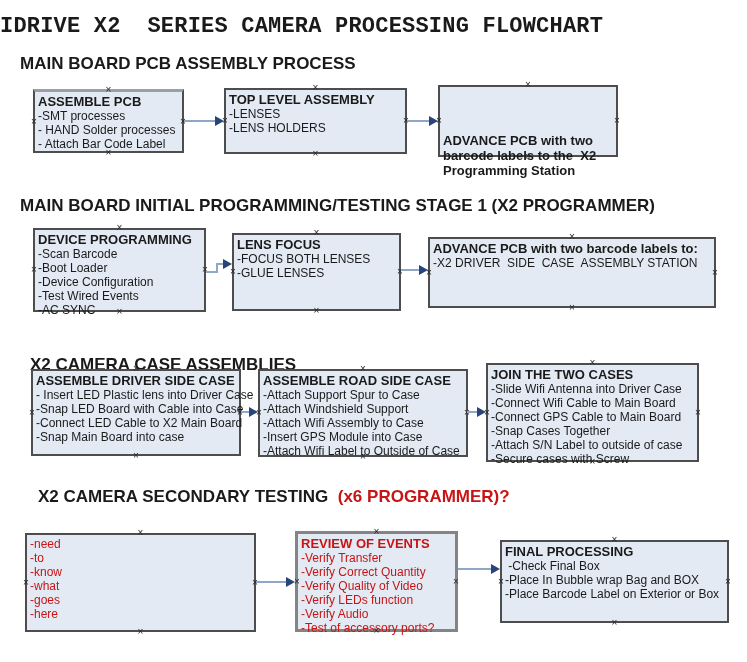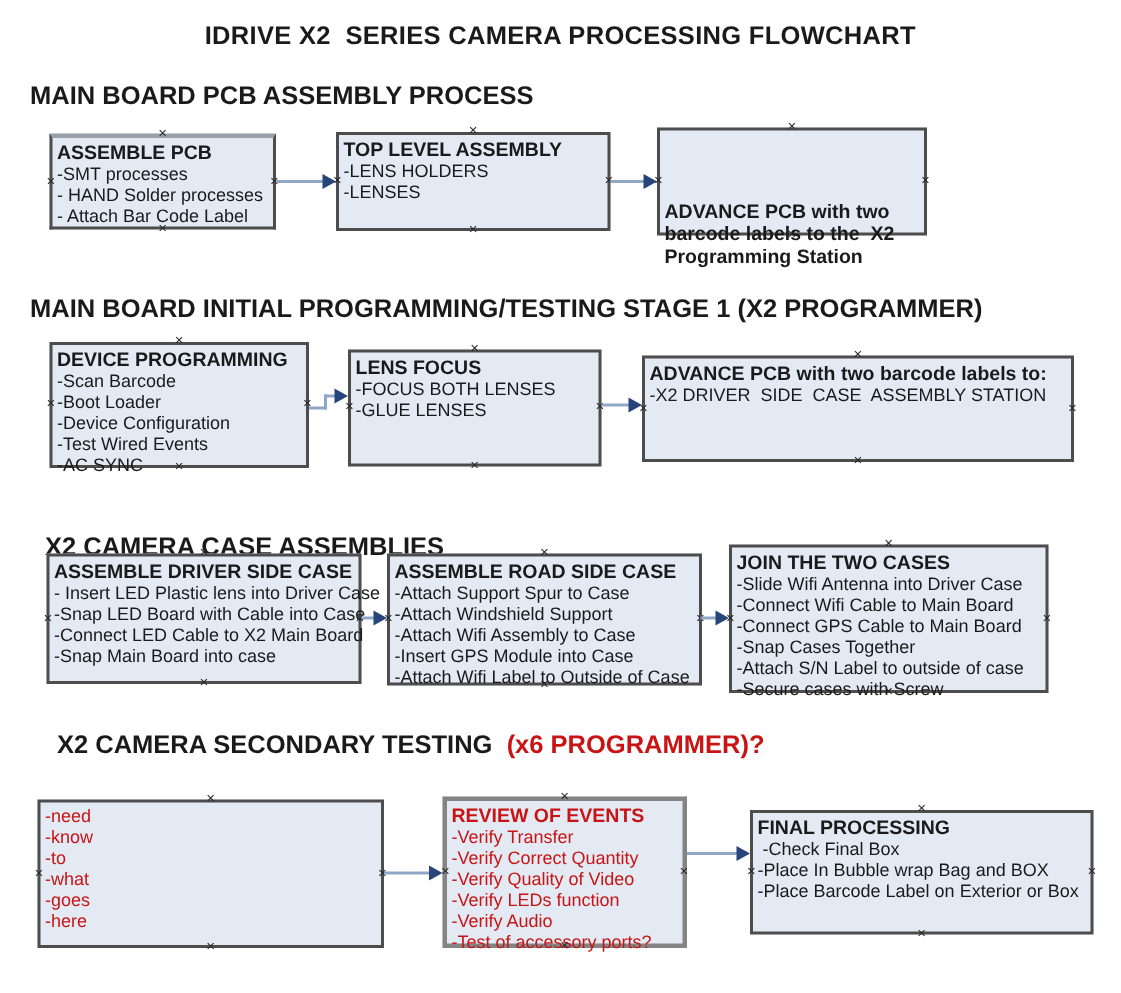--- a/index.html
+++ b/index.html
@@ -9,22 +9,22 @@
     --arrow_line:#8fa8c8;
     --arrow_head:#27457a;
     --ink:#1a1a1a;
   }
   html,body{margin:0;padding:0;background:#ffffff;}
   .canvas{
     position:relative;width:747px;height:662px;background:#ffffff;overflow:hidden;
     font-family:"Liberation Sans","DejaVu Sans",sans-serif;color:var(--ink);
   }
   .doc-title{
-    position:absolute;left:0;top:14px;width:100%;text-align:center;
-    font-size:17px;font-weight:bold;letter-spacing:.2px;white-space:pre;color:var(--ink);
+    position:absolute;left:0;top:14px;width:100%;text-align:left;
+    font-size:22px;font-weight:bold;letter-spacing:.2px;white-space:pre;color:var(--ink);font-family:Liberation Mono, monospace;
   }
   .shead{
     position:absolute;font-size:17px;font-weight:bold;white-space:pre;color:var(--ink);
   }
   .shead .redpart{color:var(--red);}
   .box{
     position:absolute;background:var(--box_fill);border:2px solid var(--box_border);
     box-sizing:border-box;padding:2px 3px;overflow:visible;
   }
   .box.graytop{border-top:3px solid #9aa0a8;}
@@ -78,22 +78,22 @@
       </div>
   </div>
 
   <div class="box" style="left:224px;top:88px;width:183px;height:66px">
     <span class="cx cx-t">×</span>
       <span class="cx cx-b">×</span>
       <span class="cx cx-l">×</span>
       <span class="cx cx-r">×</span>
     <div class="btitle">TOP LEVEL ASSEMBLY</div>
     <div class="blines">
+        <div class="line">-LENSES</div>
         <div class="line">-LENS HOLDERS</div>
-        <div class="line">-LENSES</div>
       </div>
   </div>
 
   <div class="box" style="left:438px;top:85px;width:180px;height:72px">
     <span class="cx cx-t">×</span>
       <span class="cx cx-b">×</span>
       <span class="cx cx-l">×</span>
       <span class="cx cx-r">×</span>
     <div class="btitle wrap">ADVANCE PCB with two barcode labels to the  X2 Programming Station</div>
     <div class="blines"></div>
@@ -182,22 +182,22 @@
       </div>
   </div>
 
   <div class="box red" style="left:25px;top:533px;width:231px;height:99px">
     <span class="cx cx-t">×</span>
       <span class="cx cx-b">×</span>
       <span class="cx cx-l">×</span>
       <span class="cx cx-r">×</span>
     <div class="blines">
         <div class="line">-need</div>
+        <div class="line">-to</div>
         <div class="line">-know</div>
-        <div class="line">-to</div>
         <div class="line">-what</div>
         <div class="line">-goes</div>
         <div class="line">-here</div>
       </div>
   </div>
 
   <div class="box red sel" style="left:295px;top:531px;width:163px;height:101px">
     <span class="cx cx-t">×</span>
       <span class="cx cx-b">×</span>
       <span class="cx cx-l">×</span>

